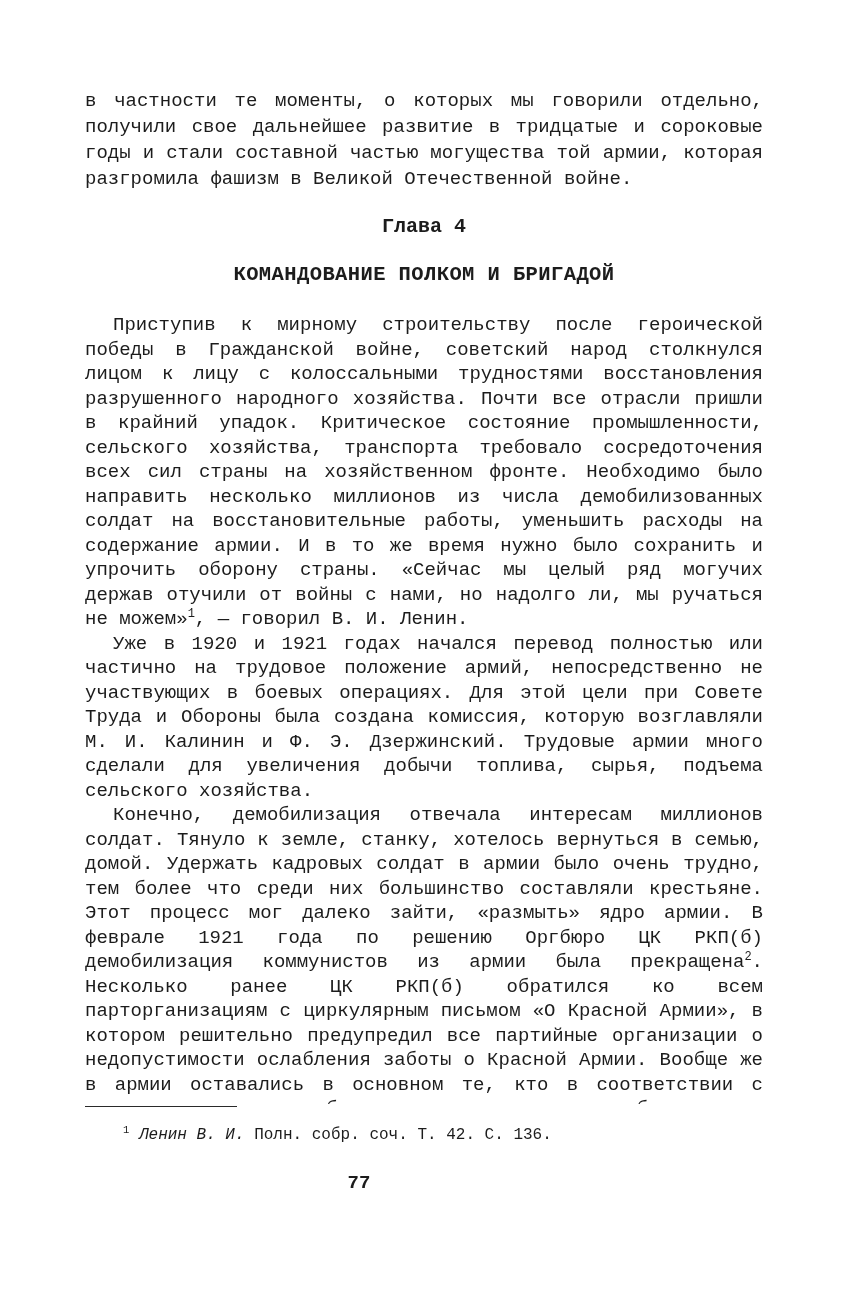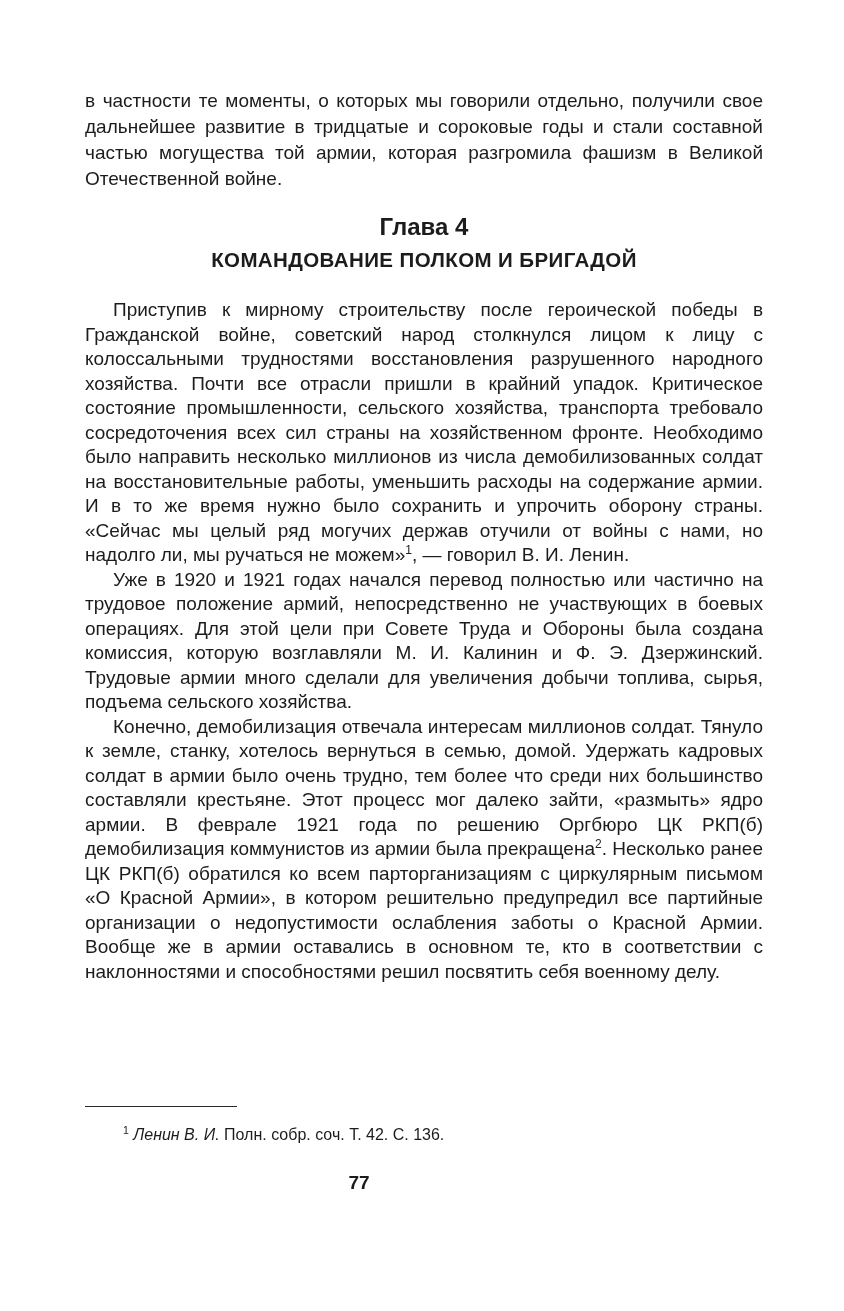--- a/index.html
+++ b/index.html
@@ -5,21 +5,21 @@
   html, body {
     margin: 0;
     padding: 0;
     background: #ffffff;
   }
   .page {
     position: relative;
     width: 844px;
     height: 1311px;
     background: #ffffff;
-    font-family: Liberation Sans, sans-serif;
+    font-family: Liberation Mono, monospace;
     color: #1c1c1c;
     box-sizing: border-box;
     overflow: hidden;
   }
   .content {
     position: absolute;
     top: 88px;
     left: 85px;
     width: 678px;
     height: 1016px;
@@ -30,29 +30,29 @@
     font-size: 19px;
     line-height: 26px;
     text-align: justify;
     hyphens: auto;
   }
   .chapter {
     text-align: center;
     margin-top: 20px;
   }
   .chapter-label {
-    font-size: 24px;
+    font-size: 20px;
     font-weight: bold;
     line-height: 30px;
   }
   .chapter-title {
     font-size: 20.5px;
     font-weight: bold;
     line-height: 28px;
-    margin-top: 4px;
+    margin-top: 19px;
     letter-spacing: 0.4px;
   }
   .body-block {
     margin-top: 24px;
   }
   .body-p {
     margin: 0;
     font-size: 19px;
     line-height: 24.5px;
     text-align: justify;

